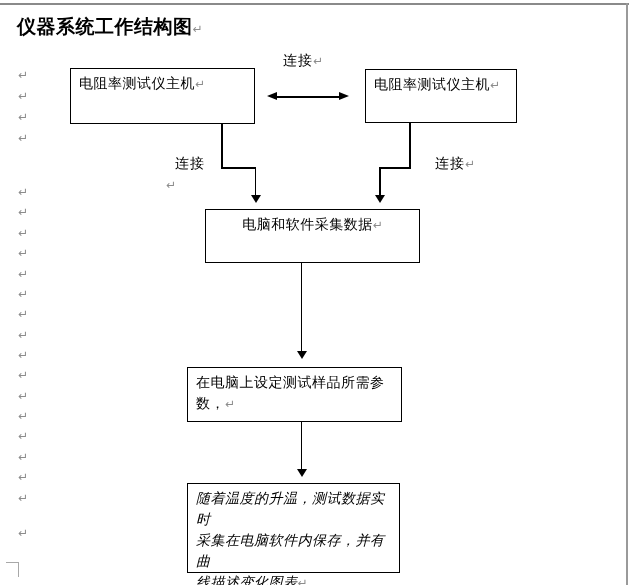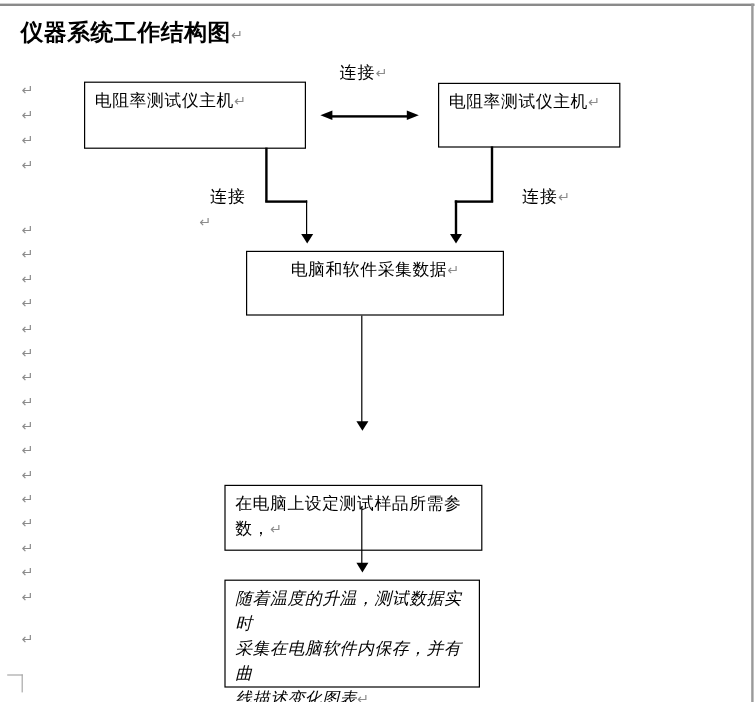--- a/index.html
+++ b/index.html
@@ -83,21 +83,21 @@
   <div class="hline" style="left:379px;top:167px;width:31.5px;"></div>
   <div class="vline" style="left:379px;top:167px;height:29px;"></div>
   <div class="arrow-down" style="left:375px;top:195px;"></div>
   <div class="label" style="left:435px;top:155px;"><span>连接</span><span class="pilcrow">↵</span></div>
 
   <div class="fc-box center" style="left:205px;top:209px;width:215px;height:54px;text-align:center;"><span class="txt">电脑和软件采集数据</span><span class="pilcrow">↵</span></div>
 
   <div class="vline" style="left:300.5px;top:263px;height:89px;"></div>
   <div class="arrow-down" style="left:296.5px;top:351px;"></div>
 
-  <div class="fc-box" style="left:187px;top:367px;width:215px;height:55px;margin-top:37px;"><span class="txt">在电脑上设定测试样品所需参
+  <div class="fc-box" style="left:187px;top:367px;width:215px;height:55px;"><span class="txt">在电脑上设定测试样品所需参
 数，</span><span class="pilcrow">↵</span></div>
 
   <div class="vline" style="left:300.5px;top:422px;height:48px;"></div>
   <div class="arrow-down" style="left:296.5px;top:469px;"></div>
 
   <div class="fc-box" style="left:187px;top:483px;width:213px;height:90px;font-style:italic;"><span class="txt">随着温度的升温，测试数据实时
 采集在电脑软件内保存，并有曲
 线描述变化图表</span><span class="pilcrow">↵</span></div>
 
   <div class="corner-h"></div>

